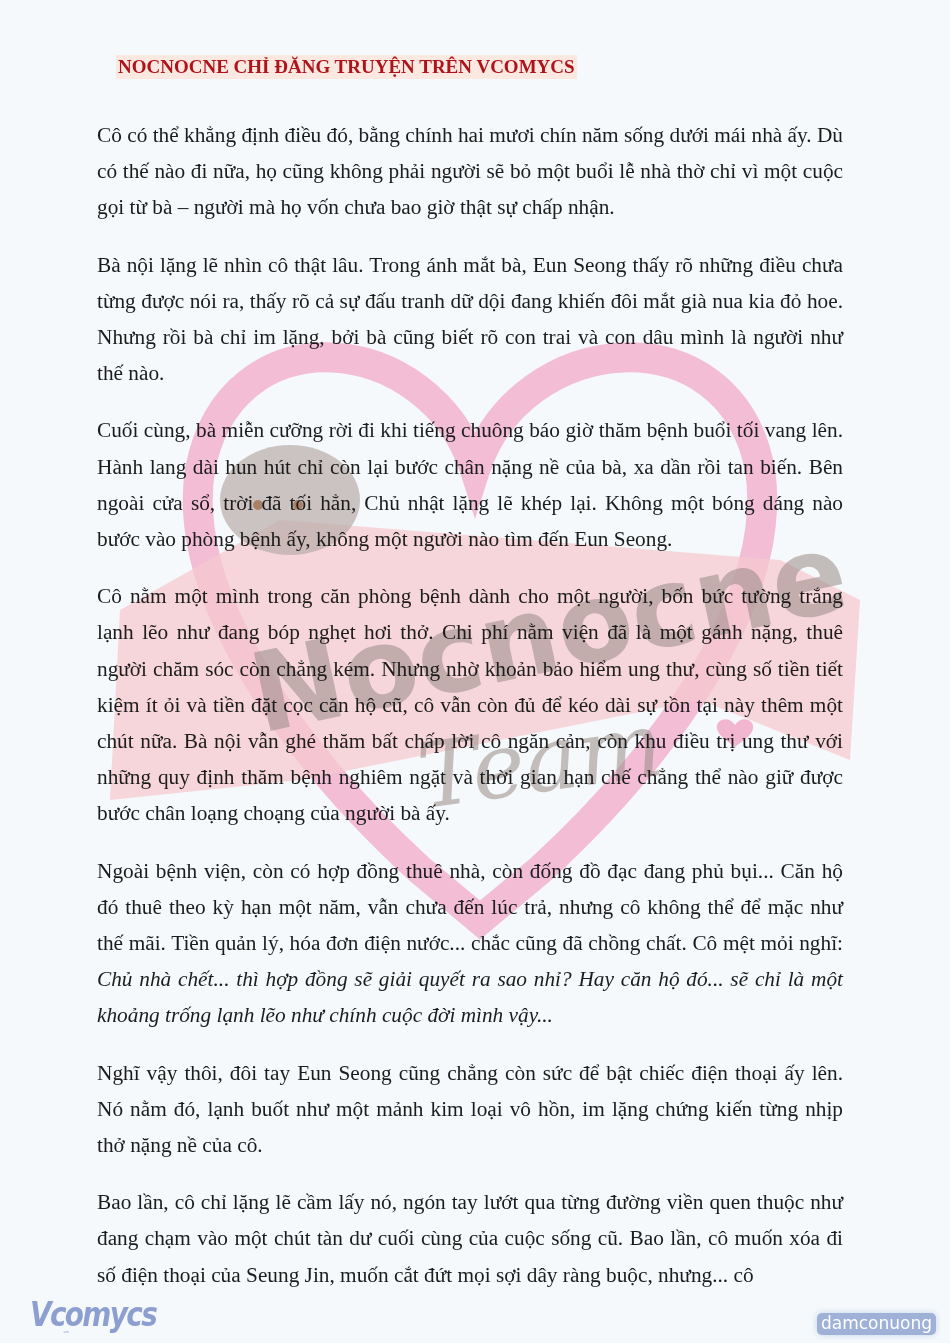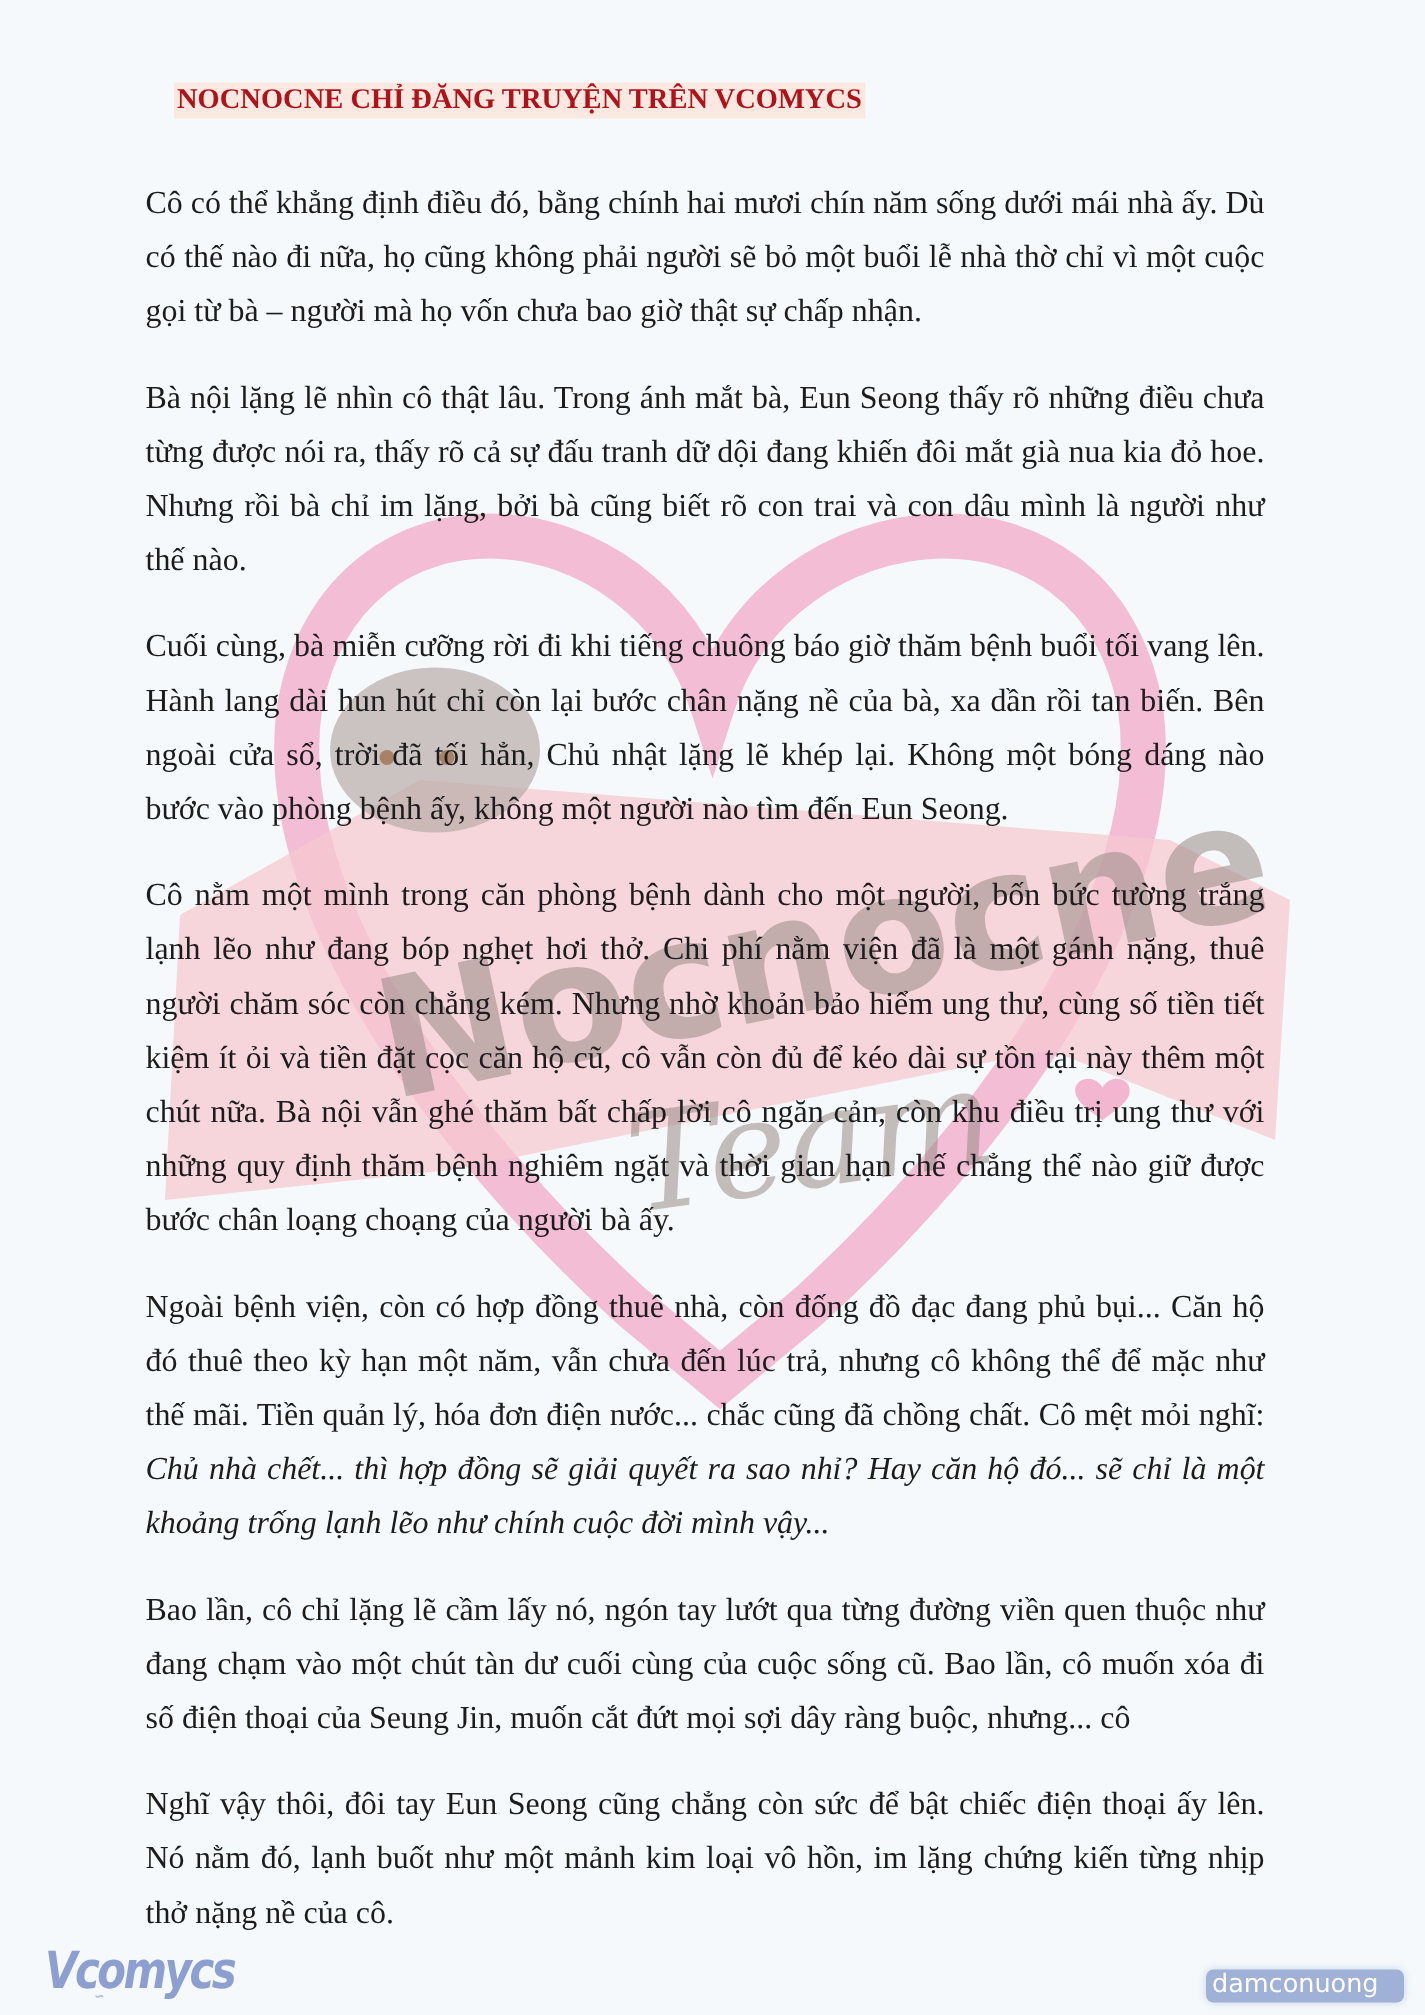--- a/index.html
+++ b/index.html
@@ -43,21 +43,21 @@
   }
   .footer-logo .swirl {
     display: block; font-size: 10px; color: #b2bfe0; margin-left: 40px; margin-top: -8px; letter-spacing: 0;
   }
   .footer-badge {
     position: absolute; right: 14px; top: 1313px; z-index: 2;
     font-family: "DejaVu Sans", sans-serif;
     font-size: 17px; color: #ffffff;
     background: #9fb1d6;
     border-radius: 5px;
-    padding: 0px 17px 2px 4px;
+    padding: 0px 4px 2px 4px;
     box-shadow: 0 0 6px #c6d2ea;
   }
 </style>
 </head>
 <body>
 
 <div class="page">
 
   <svg class="watermark" viewBox="0 0 950 1343" xmlns="http://www.w3.org/2000/svg">
 
@@ -75,22 +75,22 @@
   </svg>
 
   <div class="header-banner">NOCNOCNE CHỈ ĐĂNG TRUYỆN TRÊN VCOMYCS</div>
 
   <div class="body-text">
     <p class="para"><span>Cô có thể khẳng định điều đó, bằng chính hai mươi chín năm sống dưới mái nhà ấy. Dù có thế nào đi nữa, họ cũng không phải người sẽ bỏ một buổi lễ nhà thờ chỉ vì một cuộc gọi từ bà – người mà họ vốn chưa bao giờ thật sự chấp nhận.</span></p>
     <p class="para"><span>Bà nội lặng lẽ nhìn cô thật lâu. Trong ánh mắt bà, Eun Seong thấy rõ những điều chưa từng được nói ra, thấy rõ cả sự đấu tranh dữ dội đang khiến đôi mắt già nua kia đỏ hoe. Nhưng rồi bà chỉ im lặng, bởi bà cũng biết rõ con trai và con dâu mình là người như thế nào.</span></p>
     <p class="para"><span>Cuối cùng, bà miễn cưỡng rời đi khi tiếng chuông báo giờ thăm bệnh buổi tối vang lên. Hành lang dài hun hút chỉ còn lại bước chân nặng nề của bà, xa dần rồi tan biến. Bên ngoài cửa sổ, trời đã tối hẳn, Chủ nhật lặng lẽ khép lại. Không một bóng dáng nào bước vào phòng bệnh ấy, không một người nào tìm đến Eun Seong.</span></p>
     <p class="para"><span>Cô nằm một mình trong căn phòng bệnh dành cho một người, bốn bức tường trắng lạnh lẽo như đang bóp nghẹt hơi thở. Chi phí nằm viện đã là một gánh nặng, thuê người chăm sóc còn chẳng kém. Nhưng nhờ khoản bảo hiểm ung thư, cùng số tiền tiết kiệm ít ỏi và tiền đặt cọc căn hộ cũ, cô vẫn còn đủ để kéo dài sự tồn tại này thêm một chút nữa. Bà nội vẫn ghé thăm bất chấp lời cô ngăn cản, còn khu điều trị ung thư với những quy định thăm bệnh nghiêm ngặt và thời gian hạn chế chẳng thể nào giữ được bước chân loạng choạng của người bà ấy.</span></p>
     <p class="para"><span>Ngoài bệnh viện, còn có hợp đồng thuê nhà, còn đống đồ đạc đang phủ bụi... Căn hộ đó thuê theo kỳ hạn một năm, vẫn chưa đến lúc trả, nhưng cô không thể để mặc như thế mãi. Tiền quản lý, hóa đơn điện nước... chắc cũng đã chồng chất. Cô mệt mỏi nghĩ: </span><em>Chủ nhà chết... thì hợp đồng sẽ giải quyết ra sao nhỉ? Hay căn hộ đó... sẽ chỉ là một khoảng trống lạnh lẽo như chính cuộc đời mình vậy...</em></p>
+    <p class="para"><span>Nghĩ vậy thôi, đôi tay Eun Seong cũng chẳng còn sức để bật chiếc điện thoại ấy lên. Nó nằm đó, lạnh buốt như một mảnh kim loại vô hồn, im lặng chứng kiến từng nhịp thở nặng nề của cô.</span></p>
     <p class="para"><span>Bao lần, cô chỉ lặng lẽ cầm lấy nó, ngón tay lướt qua từng đường viền quen thuộc như đang chạm vào một chút tàn dư cuối cùng của cuộc sống cũ. Bao lần, cô muốn xóa đi số điện thoại của Seung Jin, muốn cắt đứt mọi sợi dây ràng buộc, nhưng... cô</span></p>
-    <p class="para"><span>Nghĩ vậy thôi, đôi tay Eun Seong cũng chẳng còn sức để bật chiếc điện thoại ấy lên. Nó nằm đó, lạnh buốt như một mảnh kim loại vô hồn, im lặng chứng kiến từng nhịp thở nặng nề của cô.</span></p>
   </div>
 
   <div class="footer-logo">
     <span>Vcomycs</span>
     <span class="swirl">∽</span>
   </div>
 
   <div class="footer-badge">damconuong</div>
 
 </div>

